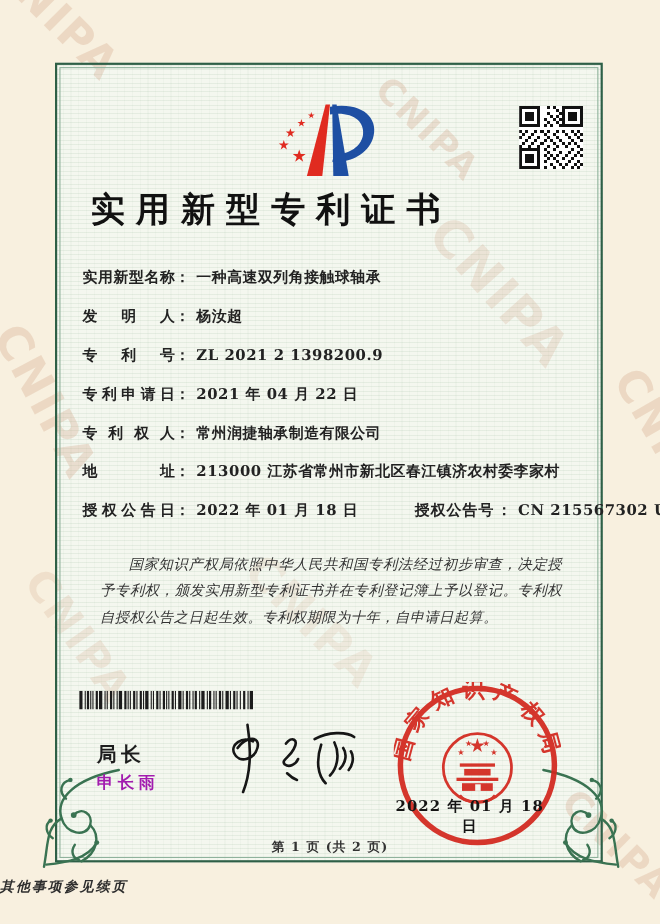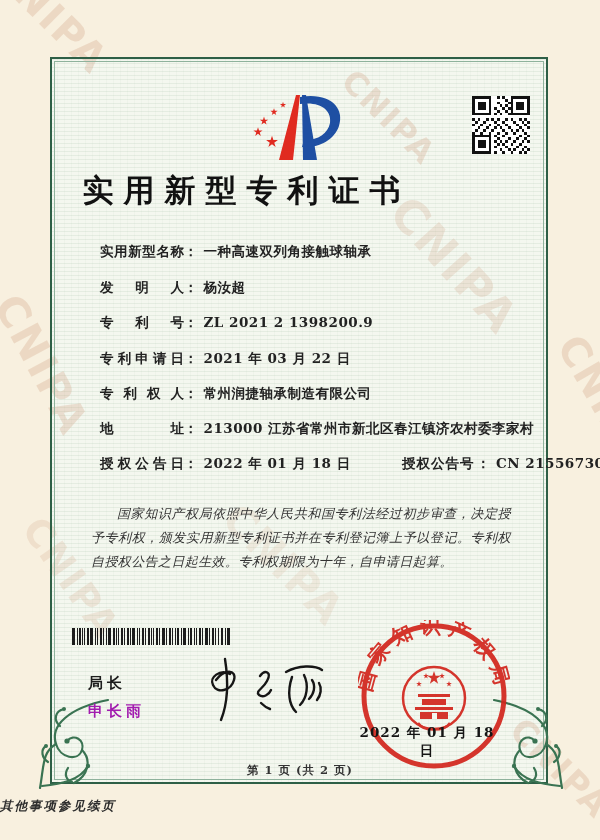--- a/index.html
+++ b/index.html
@@ -50,33 +50,33 @@
     letter-spacing:2px;color:#333;
   }
   .logo{position:absolute;left:250px;top:90px;}
   .qr{position:absolute;left:472px;top:96px;}
   .title{
     position:absolute;left:0;top:170px;width:483px;text-align:center;
     font-size:31px;font-weight:700;letter-spacing:10px;text-indent:10px;color:#111;
   }
   .row{position:absolute;left:75px;width:452px;height:20px;font-size:13.5px;
        font-weight:600;color:#222;white-space:nowrap;}
-  .flabel{display:inline-block;width:84px;text-align:justify;text-align-last:justify;vertical-align:top;margin-left:25px;}
+  .flabel{display:inline-block;width:84px;text-align:justify;text-align-last:justify;vertical-align:top;}
   .fcolon{display:inline-block;margin-right:6px;}
   .fvalue{letter-spacing:0.5px;}
   .grant2{position:absolute;left:302px;top:0;}
   .grant2 .flabel{width:auto;text-align-last:auto;letter-spacing:1px;margin-right:2px;}
   .paras{
     position:absolute;left:75px;top:486px;width:452px;
     font-size:13px;line-height:24px;color:#333;text-align:justify;
     font-style:italic;letter-spacing:0.4px;
   }
   .paras p{margin:16px;text-indent:2em;}
   .barcode{position:absolute;left:72px;top:628px;}
-  .director-title{position:absolute;left:88px;top:674px;font-size:15px;font-weight:700;letter-spacing:4px;color:#1d1d1d;}
+  .director-title{position:absolute;left:88px;top:674px;font-size:18px;font-weight:700;letter-spacing:4px;color:#1d1d1d;}
   .director-name{position:absolute;left:88px;top:702px;font-size:15px;font-weight:700;letter-spacing:4px;color:#a21caf;}
   .signature{position:absolute;left:188px;top:650px;}
   .seal{position:absolute;left:358px;top:620px;}
   .seal-date{
     position:absolute;left:352px;top:724px;width:150px;text-align:center;
     font-size:13.5px;font-weight:700;color:#141414;letter-spacing:1px;
   }
   .page-info{position:absolute;left:0;top:763px;width:600px;text-align:center;
     font-size:11.5px;font-weight:600;color:#333;letter-spacing:1px;}
   .continuation{position:absolute;left:0;top:798px;width:600px;text-align:left;
@@ -196,21 +196,21 @@
     <div class="row" style="top:243px">
       <span class="flabel">实用新型名称</span><span class="fcolon">：</span><span class="fvalue">一种高速双列角接触球轴承</span>
     </div>
     <div class="row" style="top:279px">
       <span class="flabel">发明人</span><span class="fcolon">：</span><span class="fvalue">杨汝超</span>
     </div>
     <div class="row" style="top:314px">
       <span class="flabel">专利号</span><span class="fcolon">：</span><span class="fvalue">ZL 2021 2 1398200.9</span>
     </div>
     <div class="row" style="top:350px">
-      <span class="flabel">专利申请日</span><span class="fcolon">：</span><span class="fvalue">2021 年 03 月 22 日</span>
+      <span class="flabel">专利申请日</span><span class="fcolon">：</span><span class="fvalue">2021 年 04 月 22 日</span>
     </div>
     <div class="row" style="top:385px">
       <span class="flabel">专利权人</span><span class="fcolon">：</span><span class="fvalue">常州润捷轴承制造有限公司</span>
     </div>
     <div class="row" style="top:420px">
       <span class="flabel">地址</span><span class="fcolon">：</span><span class="fvalue">213000 江苏省常州市新北区春江镇济农村委李家村</span>
     </div>
     <div class="row" style="top:455px">
       <span class="flabel">授权公告日</span><span class="fcolon">：</span><span class="fvalue">2022 年 01 月 18 日</span>
       <span class="grant2">

